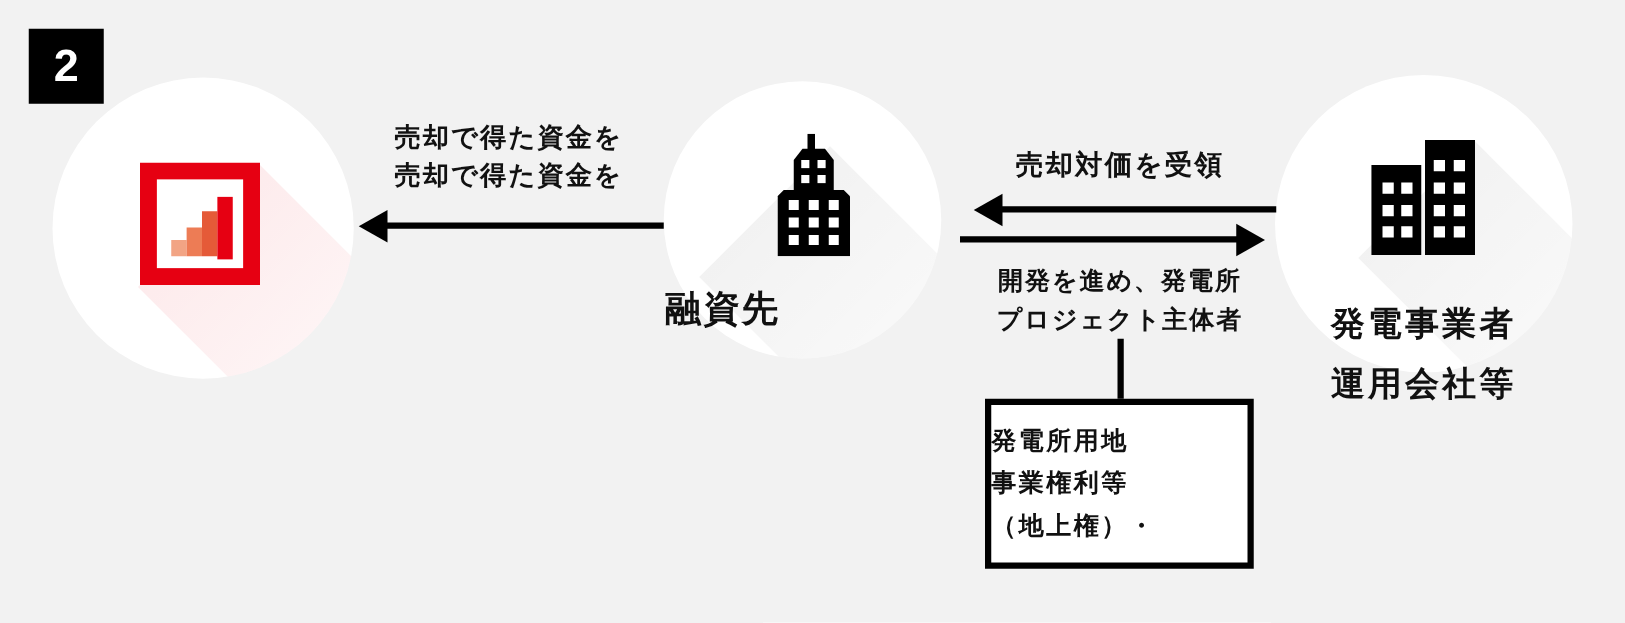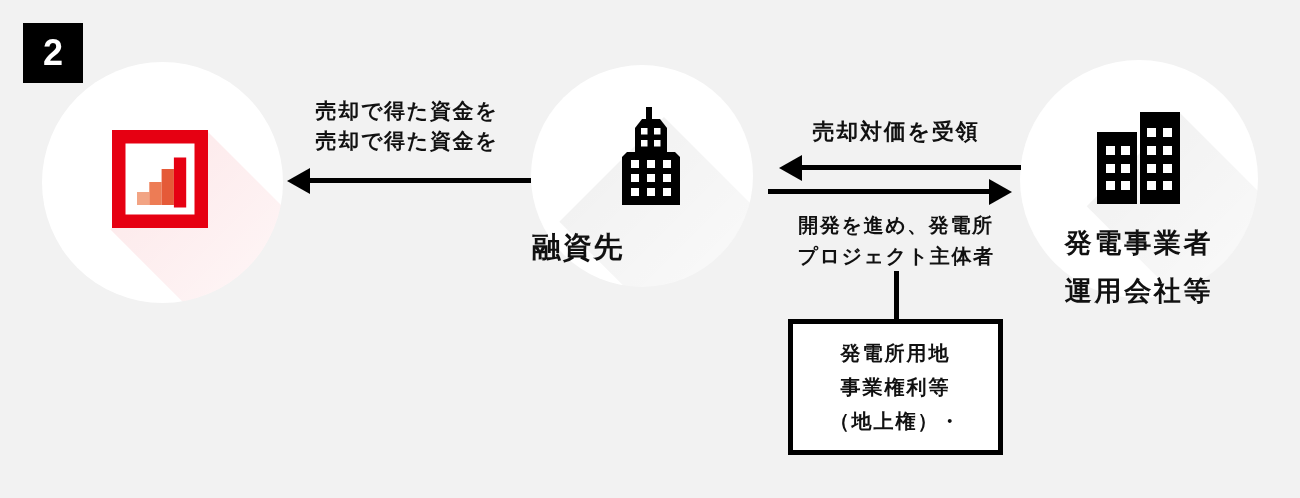--- a/index.html
+++ b/index.html
@@ -64,21 +64,21 @@
     font-size: 29px; font-weight: bold; letter-spacing: 0.06em;
   }
   .node-subtitle {
     position: absolute;
     left: 507px; top: 264px; width: 270px;
     text-align: center;
     font-size: 21px; font-weight: normal; letter-spacing: 0.02em;
   }
   .operator-name {
     position: absolute;
-    left: 1018px; top: 219px; width: 242px;
+    left: 1018px; top: 235px; width: 242px;
     text-align: center;
     font-size: 27px; font-weight: bold; letter-spacing: 0.1em;
     line-height: 48px;
   }
   
   .shaft { position: absolute; height: 5px; background: #000; }
   .head  { position: absolute; width: 0; height: 0; }
   .head-left  { border-top: 13px solid transparent; border-bottom: 13px solid transparent; border-right: 23px solid #000; }
   .head-right { border-top: 13px solid transparent; border-bottom: 13px solid transparent; border-left: 23px solid #000; }
   .shaft.repay    { left: 306px; top: 178px; width: 225px; }
@@ -95,21 +95,21 @@
     background: #000;
   }
   .asset-box {
     position: absolute;
     left: 788px; top: 319px;
     width: 215px; height: 136px;
     box-sizing: border-box;
     background: #fff;
     border: 5px solid #000;
     display: flex; flex-direction: column;
-    align-items: center; justify-content: center;
+    align-items: flex-start; justify-content: center;
     font-size: 20px; font-weight: bold;
     line-height: 34px; letter-spacing: 0.1em;
     text-align: center;
   }
 </style>
 </head>
 <body>
 
 <div id="stage">
 

